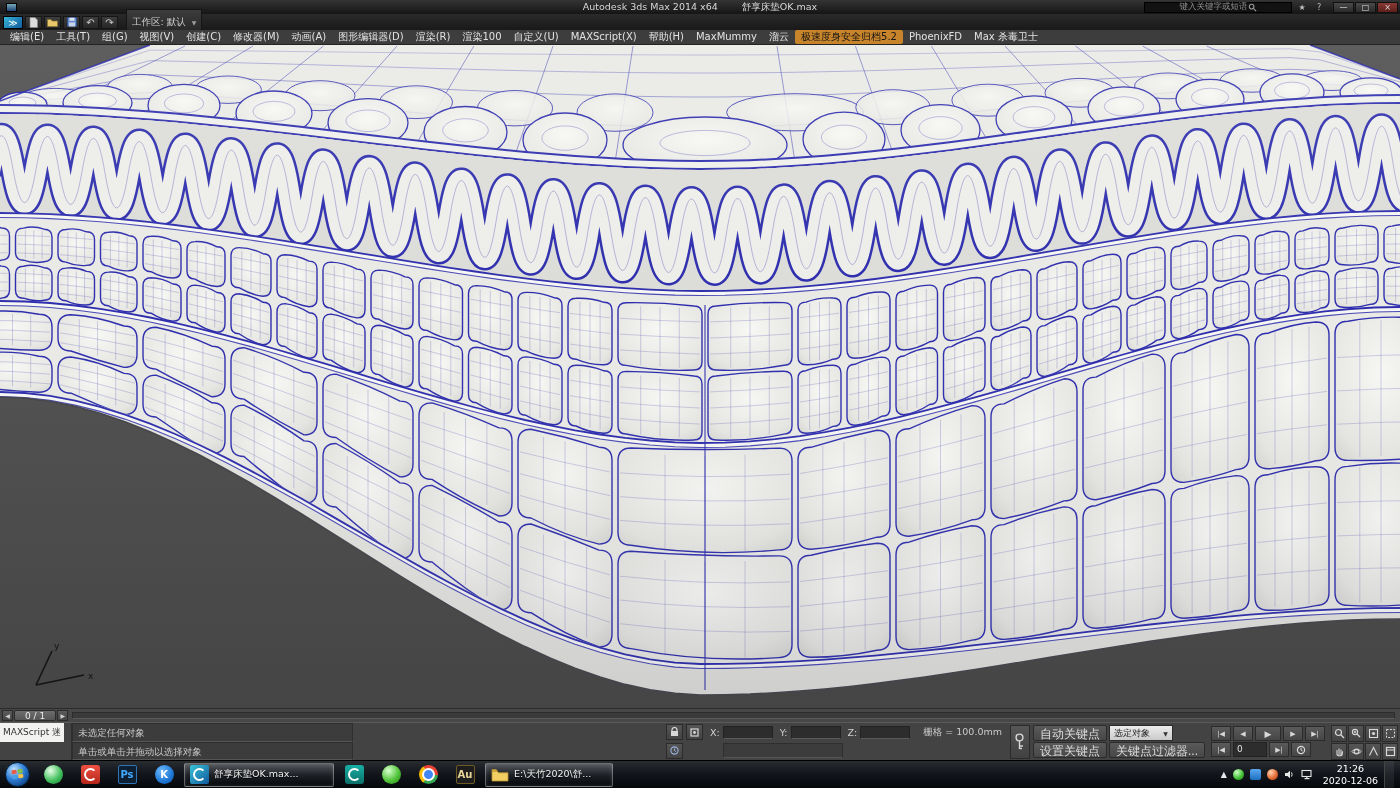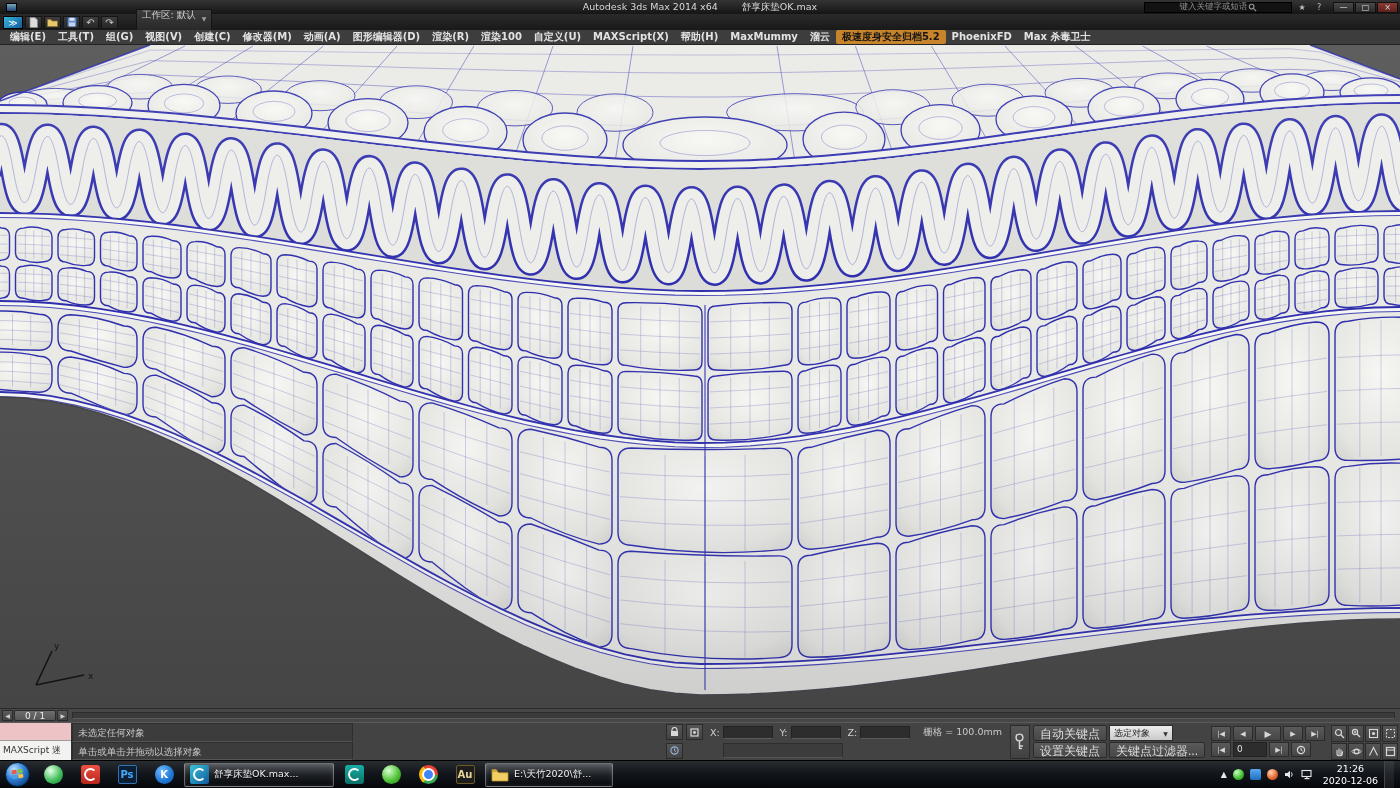--- a/index.html
+++ b/index.html
@@ -23,48 +23,48 @@
   .winbtn.close { background:linear-gradient(#8a3a34,#5d1f1b); }
 
   
   .qatrow { height:16px; background:linear-gradient(#2a2a2a,#191919); display:flex; align-items:center;
     gap:2px; padding:0 3px; flex:0 0 auto; }
   .qat-logo { width:20px; height:13px; background:linear-gradient(135deg,#36b6d8,#135a9e); border:1px solid #000;
     color:#fff; font-size:9px; text-align:center; line-height:12px; }
   .qat-btn { width:17px; height:13px; background:linear-gradient(#3d3d3d,#272727); border:1px solid #151515;
     display:flex; align-items:center; justify-content:center; color:#c9c9c9; font-size:10px; }
   .qat-btn svg { display:block; }
-  .wsdrop { margin-left:16px; height:13px; background:linear-gradient(#3d3d3d,#252525); border:1px solid #151515;
-    color:#cfcfcf; font-size:9.5px; padding:12px 5px; display:flex; align-items:flex-end; gap:6px; }
+  .wsdrop { margin-left:6px; height:13px; background:linear-gradient(#3d3d3d,#252525); border:1px solid #151515;
+    color:#cfcfcf; font-size:9.5px; padding:12px 5px; display:flex; align-items:center; gap:6px; }
   .wsdrop .arr { font-size:6px; color:#9f9f9f; }
 
   
   .menubar { height:15px; background:#3d3d3d; border-bottom:1px solid #232323; display:flex; align-items:center;
-    padding:0 4px; flex:0 0 auto;font-weight:bold; }
+    padding:0 4px; flex:0 0 auto; }
   .menu-item { color:#e2e2e2; font-size:10px; padding:0 6px; line-height:14px; white-space:nowrap; }
   .menu-item.hl { background:#c8842a; color:#171717; border-radius:2px; }
 
   
   .viewport { position:relative; height:663px; flex:0 0 auto; background:#515151; overflow:hidden; }
   .viewport svg { position:absolute; left:0; top:0; }
 
   
   .timeslider { height:14px; background:#474747; border-top:1px solid #2a2a2a; display:flex; align-items:center;
     padding:0 2px; gap:1px; flex:0 0 auto; }
   .ts-arrow { width:11px; height:11px; background:linear-gradient(#5c5c5c,#454545); border:1px solid #2b2b2b;
     color:#d0d0d0; font-size:6px; display:flex; align-items:center; justify-content:center; }
   .ts-handle { height:11px; background:linear-gradient(#6e6e6e,#555); border:1px solid #2b2b2b; border-radius:2px;
     color:#ececec; font-size:9px; padding:0 10px; line-height:10px; }
   .ts-track { flex:1; height:7px; margin:0 3px; background:#3a3a3a; border:1px solid #2d2d2d; border-bottom-color:#5a5a5a; }
 
   
   .statusbar { height:38px; background:#434343; border-top:1px solid #5a5a5a; display:flex; align-items:stretch;
     color:#c9c9c9; font-size:9.5px; flex:0 0 auto; }
   .srow { display:flex; align-items:center; gap:3px; height:19px; }
-  .listener { width:76px; display:flex; flex-direction:column; border-right:1px solid #2e2e2e; }
+  .listener { width:76px; display:flex; flex-direction:row; border-right:1px solid #2e2e2e; }
   .lis-pink { height:19px; background:#eec3c6; border-bottom:1px solid #9b9b9b; }
   .lis-white { height:19px; background:#f2f2f0; color:#333; font-size:9px; padding:3px 3px 0; white-space:nowrap; overflow:hidden; }
   .msgs { width:296px; display:flex; flex-direction:column; }
   .panel { height:19px; background:#3c3c3c; border:1px solid #2e2e2e; border-bottom-color:#555;
     padding:3px 5px 0; white-space:nowrap; overflow:hidden; }
   .sb-spacer { width:330px; }
   .mid { display:flex; flex-direction:column; }
   .tbtn { width:17px; height:16px; background:linear-gradient(#555,#434343); border:1px solid #2b2b2b;
     display:flex; align-items:center; justify-content:center; }
   .clabel { color:#cfcfcf; margin-left:4px; }

